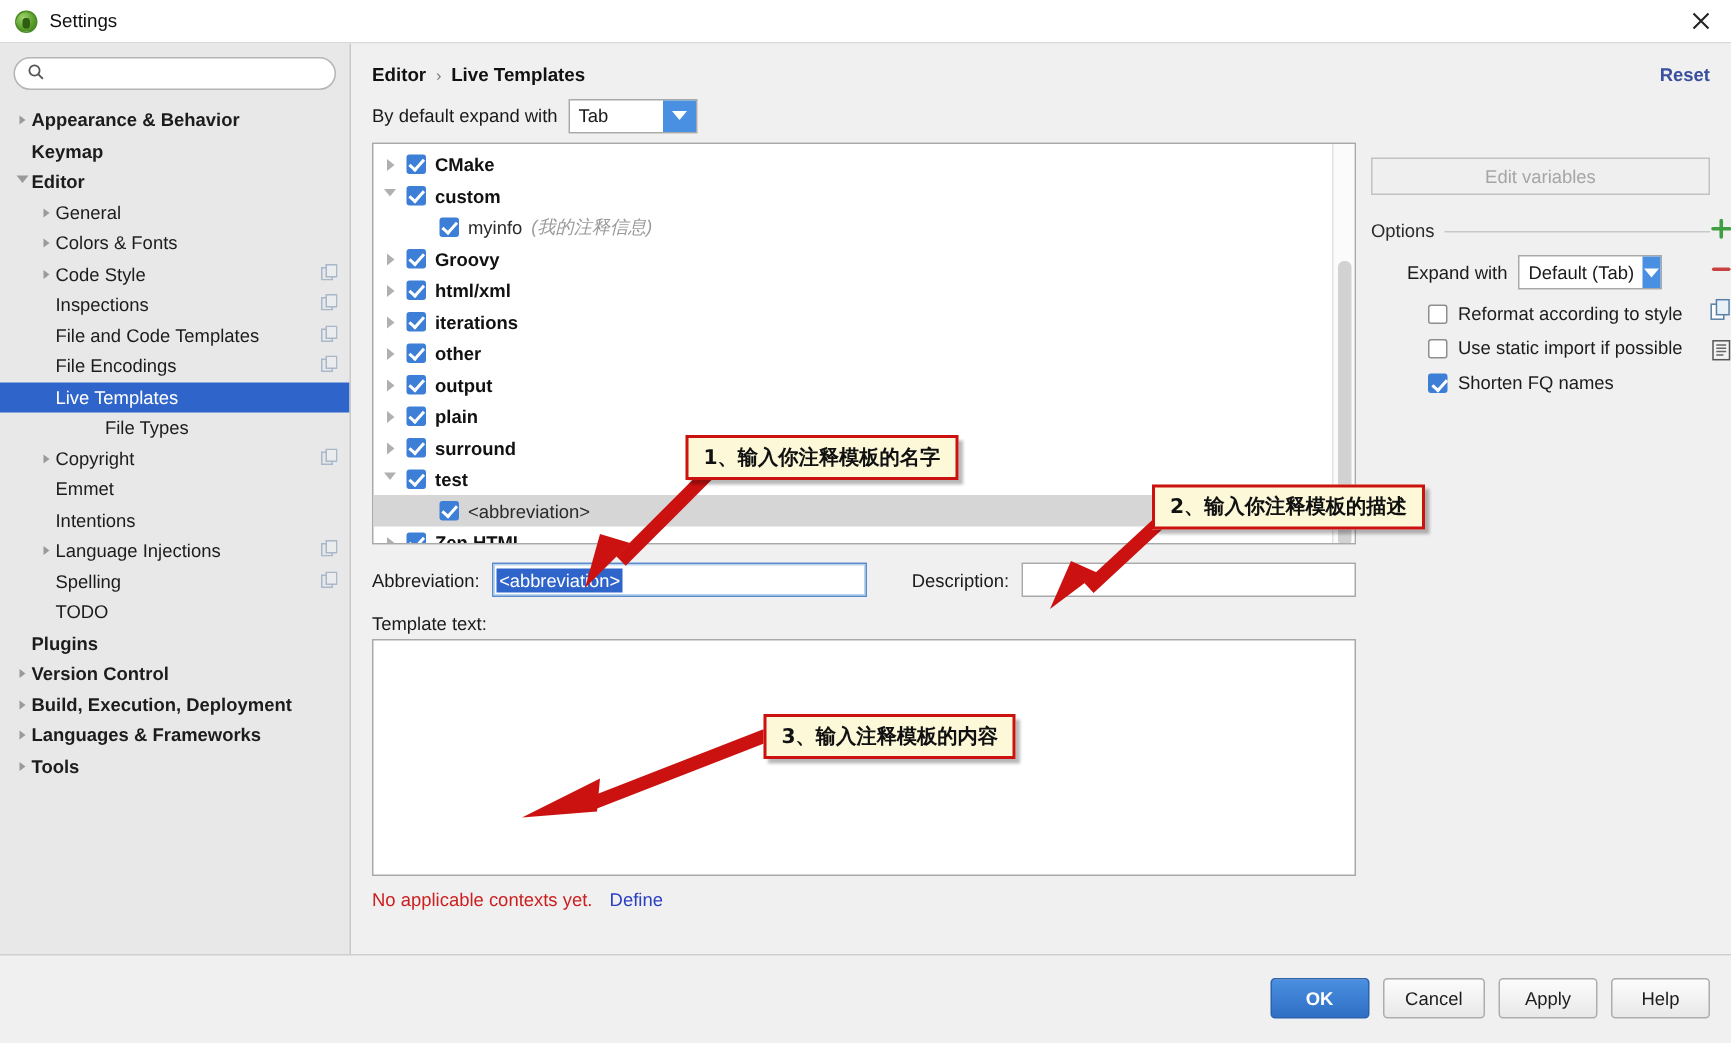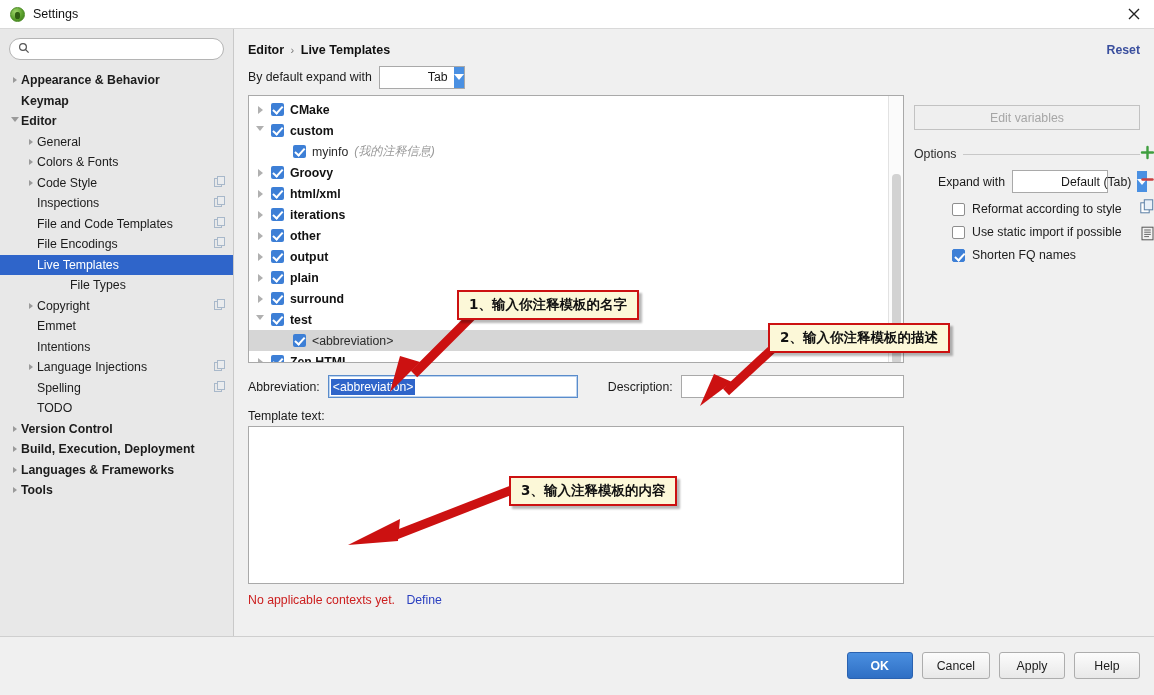--- a/index.html
+++ b/index.html
@@ -94,21 +94,21 @@
   #reset-link {
     margin-left:auto; color:#3a4f9e; font-size:12.3px;
     font-weight:bold; cursor:pointer;
   }
   #expand-row { display:flex; align-items:center; height:32px; margin-top:-2px; }
   #expand-label { font-size:12.3px; margin-right:7px; }
   .combo {
     display:flex; align-items:center; height:23px;
     border:1px solid #a9a9a9; background:#fff;
   }
-  .combo .cval { padding:0 6px; font-size:12.3px; white-space:nowrap;margin-left:42px; }
+  .combo .cval { padding:0 6px; font-size:12.3px; white-space:nowrap; }
   .combo .carrow {
     width:22px; height:21px; background:#4a90e2;
     display:flex; align-items:center; justify-content:center;
     margin-left:auto;
   }
   .combo .carrow i {
     width:0; height:0;
     border-left:5px solid transparent;
     border-right:5px solid transparent;
     border-top:6px solid #fff;
@@ -386,20 +386,24 @@
           <span class="tarrow"></span>
           <span class="tlabel">Spelling</span>
           <span class="cfgicon"><svg width="11" height="11" viewBox="0 0 11 11">
               <rect x="0.5" y="2.5" width="7" height="8" fill="none" stroke="#5b7fa6"></rect>
               <rect x="3.5" y="0.5" width="7" height="8" fill="#eef2f7" stroke="#5b7fa6"></rect>
             </svg></span>
         </div>
         <div class="tnode" style="padding-left: 24px;">
           <span class="tarrow"></span>
           <span class="tlabel">TODO</span>
+        </div>
+        <div class="tnode bold" style="padding-left: 8px;">
+          <span class="tarrow"></span>
+          <span class="tlabel">Plugins</span>
         </div>
         <div class="tnode bold" style="padding-left: 8px;">
           <span class="tarrow">
             <i></i>
           </span>
           <span class="tlabel">Version Control</span>
         </div>
         <div class="tnode bold" style="padding-left: 8px;">
           <span class="tarrow">
             <i></i>

